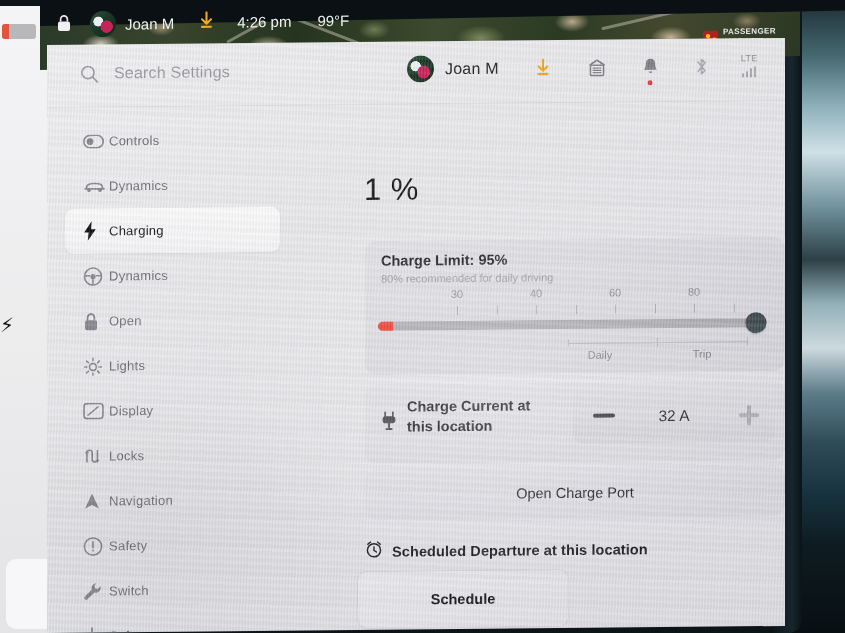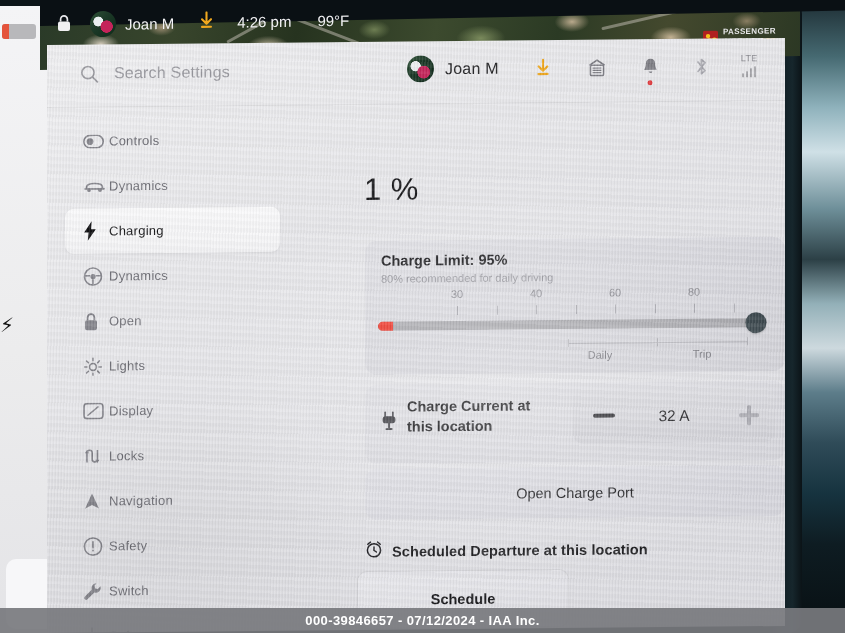--- a/index.html
+++ b/index.html
@@ -561,16 +561,13 @@
       <div class="sched-btn">
         <span>Schedule</span>
       </div>
 
       <div class="switch-link">Switch to Scheduled Charging &gt;</div>
     </section>
 
    </div>
   </div>
 
-  <div class="wm">
-    <span>000-39846657 - 07/12/2024 - IAA Inc.</span>
-  </div>
 </div>
 
 </body></html>

